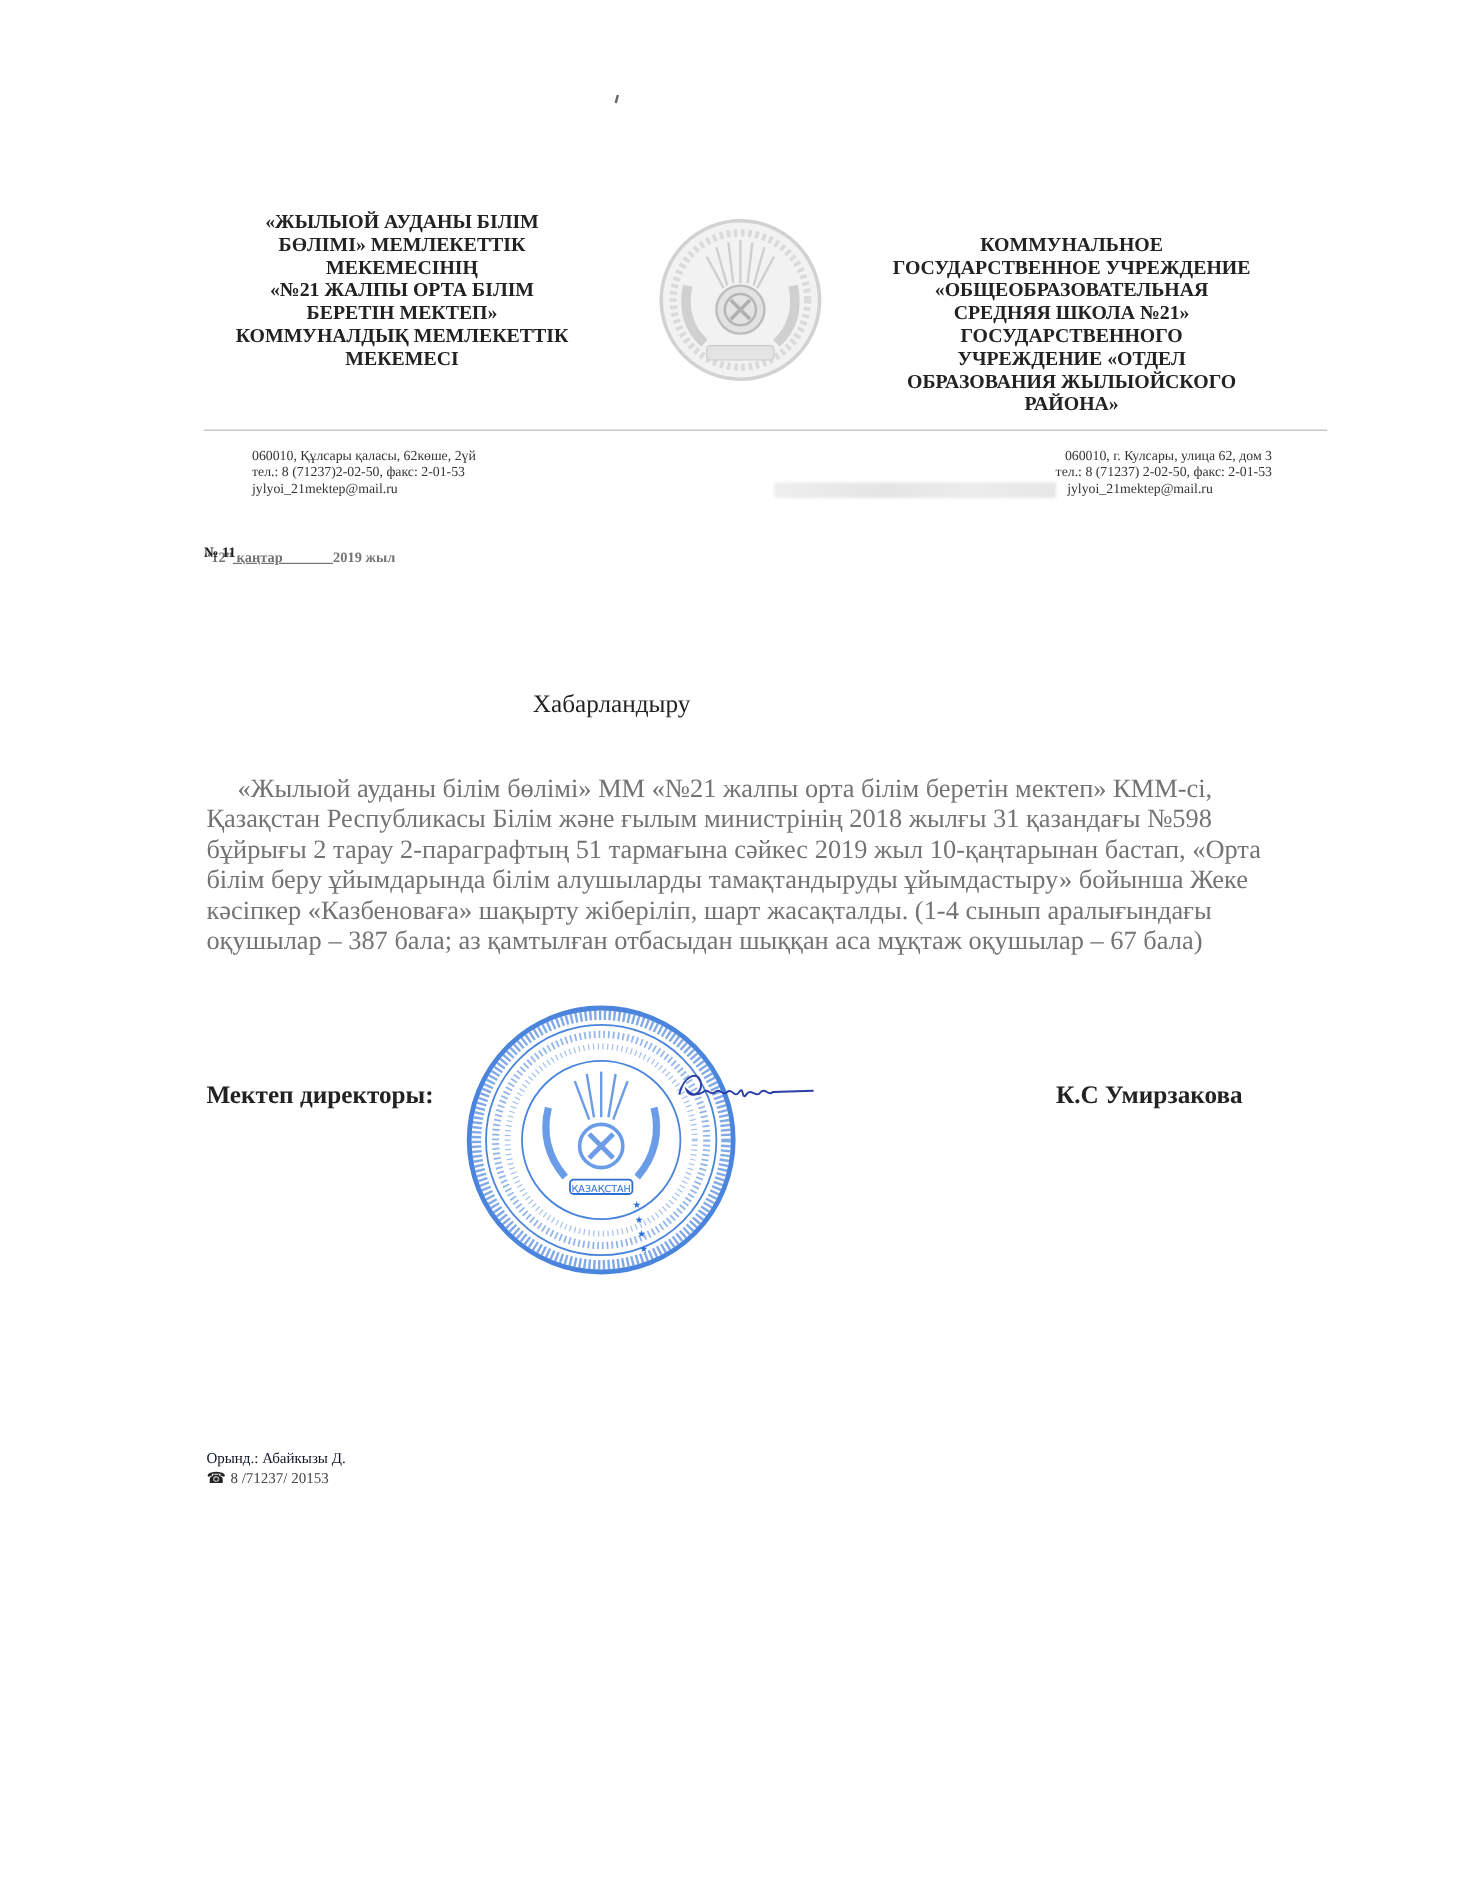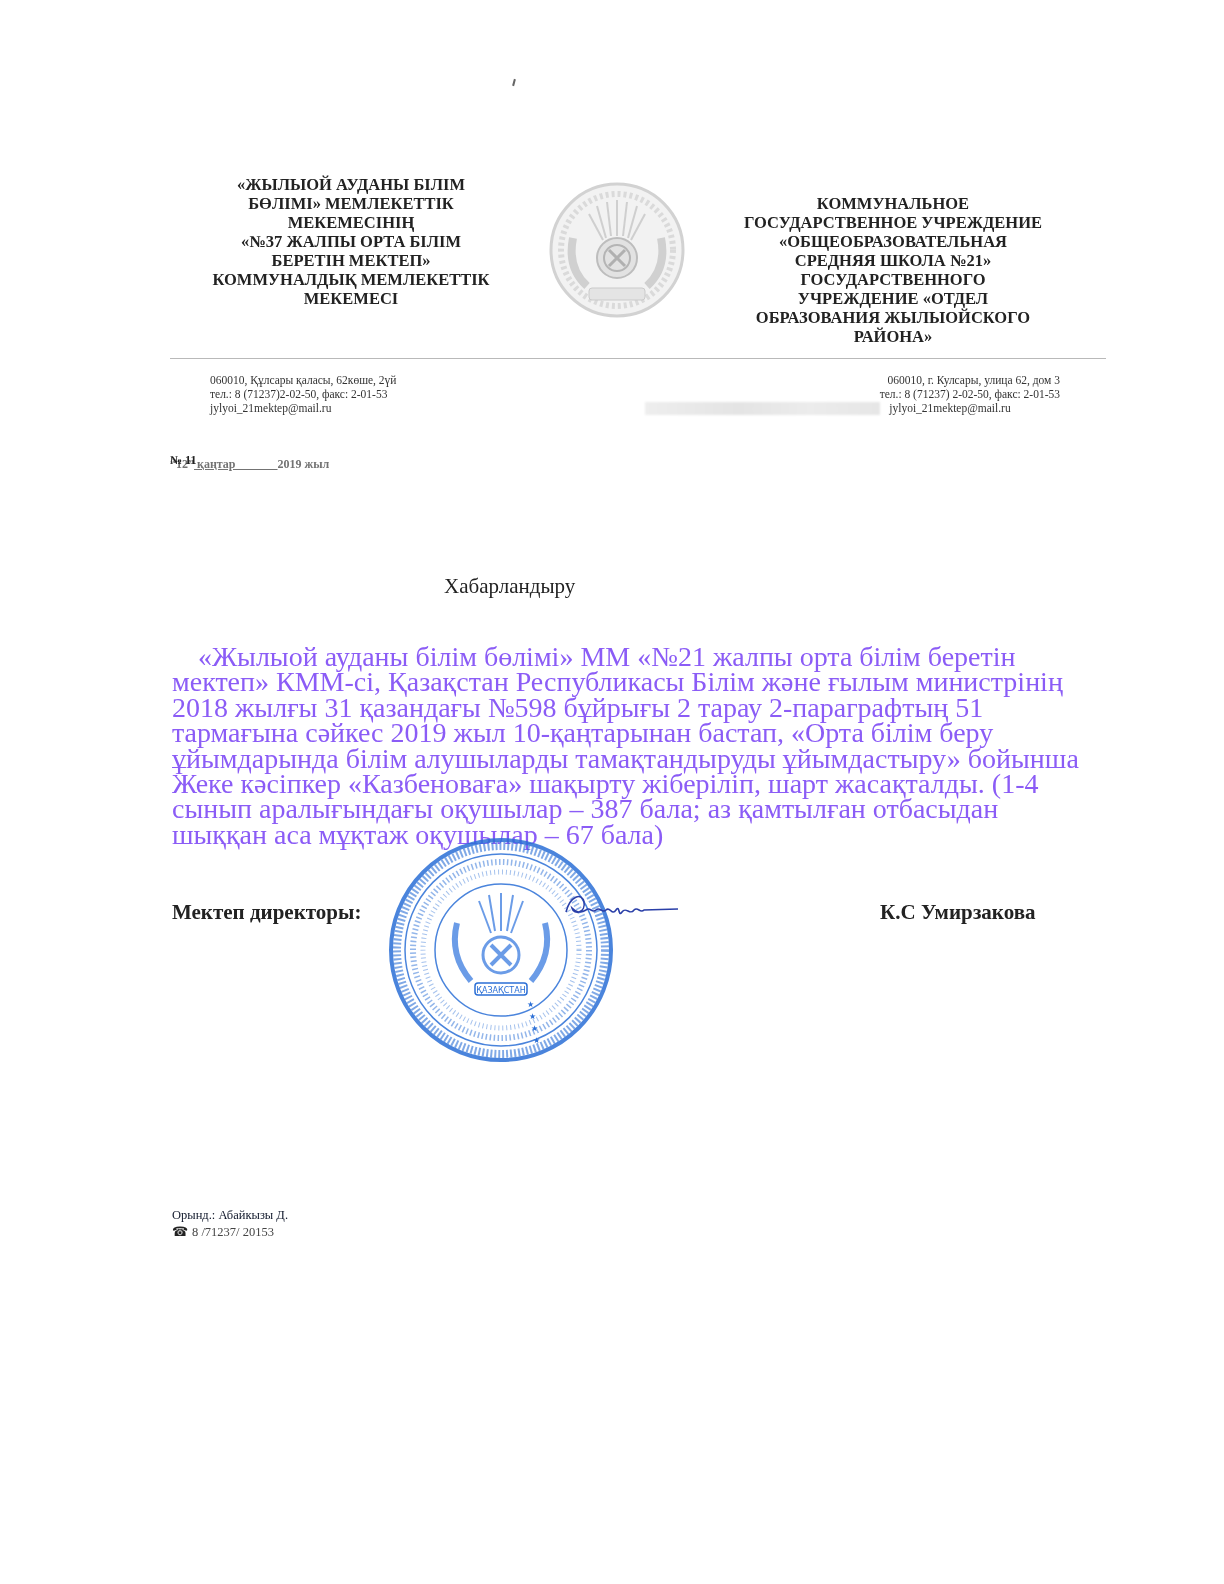--- a/index.html
+++ b/index.html
@@ -1,53 +1,53 @@
 <!DOCTYPE html>
 <html><head>
 <meta charset="utf-8">
 <style>
   html, body { margin: 0; padding: 0; background: #ffffff; }
   body { width: 1224px; height: 1584px; position: relative; overflow: hidden; font-family: "Liberation Serif", "DejaVu Serif", serif; color: #1a1a1a; }
   .abs { position: absolute; }
   .hdr { font-weight: bold; font-size: 16.5px; line-height: 19px; text-align: center; color: #222; text-transform: none; }
-  #hdr-left { left: 176px; top: 175px; width: 350px; }
+  #hdr-left { left: 160px; top: 175px; width: 350px; }
   #hdr-right { left: 708px; top: 168px; width: 370px; margin-top: 26px; }
   #emblem { left: 543px; top: 178px; width: 148px; height: 144px; }
   #divider { left: 170px; top: 358px; width: 936px; height: 0; border-top: 1.5px solid #b9b9b9; }
   .contact { font-size: 11.5px; line-height: 14px; color: #333; }
   #contact-left { left: 170px; top: 373px; width: 300px; margin-left: 40px; }
   #contact-right { left: 780px; top: 373px; width: 280px; text-align: right; }
   #contact-right .line-email { text-align: center; padding-left: 60px; }
   #redacted { left: 645px; top: 402px; width: 235px; height: 13px; background: linear-gradient(90deg,#eeeeee,#e4e4e4 40%,#ececec 70%,#e6e6e6); filter: blur(1.2px); }
   #date-line { left: 170px; top: 437px; font-size: 12px; font-weight: bold; color: #737373; line-height: 15px; margin-top: 20px; }
   #date-line .u { text-decoration: underline; }
   #doc-number { left: 170px; top: 453px; font-size: 12px; font-weight: bold; color: #222; }
   #title { left: 444px; top: 574px; font-size: 21px; font-weight: normal; color: #222; }
-  #body-text { left: 172px; top: 644px; width: 920px; font-size: 28px; line-height: 25.4px; color: #8b5cf6; }
+  #body-text { left: 172px; top: 644px; width: 920px; font-size: 22px; line-height: 25.4px; color: #737373; }
   #body-text p { margin: 0; }
   #body-text .indent { display: inline-block; width: 26px; }
   #sig-label { left: 172px; top: 900px; font-size: 21px; font-weight: bold; color: #222; text-align: center; }
   #sig-name { left: 880px; top: 900px; font-size: 21px; font-weight: bold; color: #222; }
   #stamp { left: 385px; top: 835px; width: 232px; height: 230px; }
   #signature { left: 560px; top: 888px; width: 120px; height: 40px; }
   #executor { left: 172px; top: 1207px; font-size: 12.5px; color: #0f172a; line-height: 16px; }
   #executor-phone { left: 172px; top: 1224px; font-size: 12.5px; color: #444; }
   #phone-icon { display: inline-block; width: 14px; font-size: 13px; margin-right: 6px; color: #222; }
   #speck { left: 513px; top: 79px; width: 2px; height: 7px; background: #666; transform: rotate(15deg); }
 </style>
 </head>
 <body>
 
 <div class="abs" id="speck"></div>
 
 <div class="abs hdr" id="hdr-left">
   <div>«ЖЫЛЫОЙ АУДАНЫ БІЛІМ</div>
   <div>БӨЛІМІ» МЕМЛЕКЕТТІК</div>
   <div>МЕКЕМЕСІНІҢ</div>
-  <div>«№37 ЖАЛПЫ ОРТА БІЛІМ</div>
+  <div>«№21 ЖАЛПЫ ОРТА БІЛІМ</div>
   <div>БЕРЕТІН МЕКТЕП»</div>
   <div>КОММУНАЛДЫҚ МЕМЛЕКЕТТІК</div>
   <div>МЕКЕМЕСІ</div>
 </div>
 
 <div class="abs" id="emblem">
   <svg width="148" height="144" viewBox="0 0 148 144">
     <circle cx="74" cy="72" r="66" fill="#f2f2f2" stroke="#d2d2d2" stroke-width="3"></circle>
     <circle cx="74" cy="72" r="56" fill="none" stroke="#dadada" stroke-width="6" stroke-dasharray="3 3"></circle>
     <g stroke="#cfcfcf" stroke-width="2">

